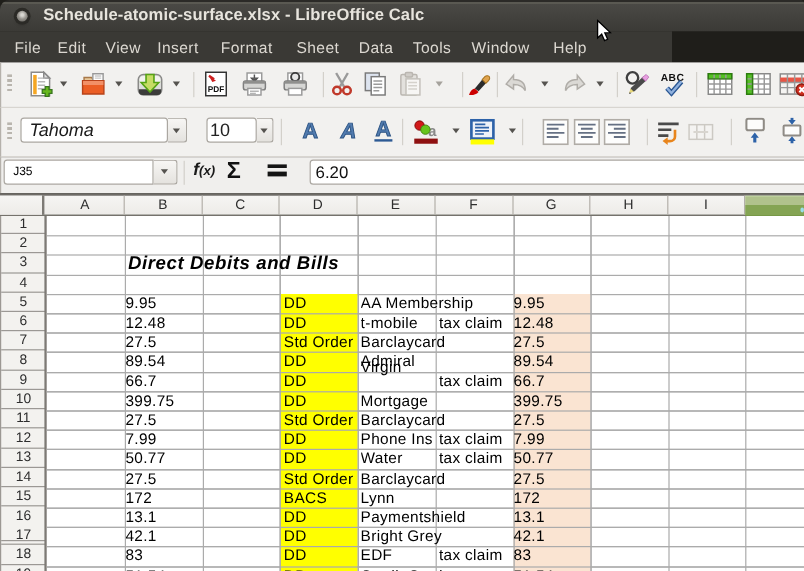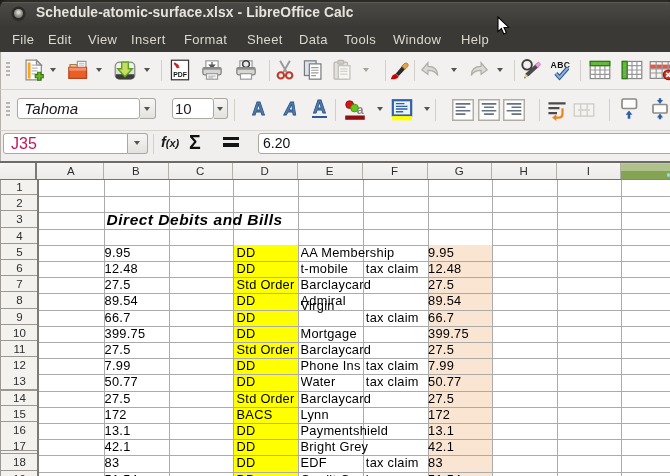--- a/index.html
+++ b/index.html
@@ -12,21 +12,21 @@
 #titlebar { position:absolute; left:0; top:0; width:670px; height:26px;
   background:linear-gradient(#2b2a27 0 2px, #5a5952 2px 3px, #4a4945 3px, #3b3a36);
   border-radius:8px 3px 0 0; }
 #titletext { position:absolute; left:36px; top:4.5px; font-size:13.8px; font-weight:bold; letter-spacing:0.38px;
   color:#e7e4dd; letter-spacing:0.1px; }
 #winbtn { position:absolute; left:14px; top:9px; width:9px; height:9px; border-radius:50%;
   background:radial-gradient(circle at 50% 38%, #d8d6d1 0 14%, #96938d 48%, #615f59 100%);
   box-shadow:0 0 0 2.5px #2b2a26, 0 2px 3px rgba(0,0,0,0.5); }
 
 
-#menubar { position:absolute; left:0; top:26px; width:670px; height:26px; background:#3a3935; }
+#menubar { position:absolute; left:0; top:26px; width:560px; height:26px; background:#3a3935; }
 #menubar span { position:absolute; top:5.5px; font-size:13px; letter-spacing:0.35px; color:#dcd8d1; }
 
 
 #tb1 { position:absolute; left:0; top:52px; width:670px; height:38px; background:#f2f1ef;
   border-bottom:1px solid #d8d5d0; border-left:1px solid #b5b1ab; }
 #tb2 { position:absolute; left:0; top:90px; width:670px; height:41px; background:#f2f1ef;
   border-bottom:1px solid #d8d5d0; border-left:1px solid #b5b1ab; }
 #fbar { position:absolute; left:0; top:131px; width:670px; height:30px; background:#f0efed;
   border-left:1px solid #b5b1ab; }
 .grip { position:absolute; width:4px; background:repeating-linear-gradient(#b9b5ae 0 2px, #f2f1ef 2px 4px); }
@@ -292,21 +292,21 @@
     <svg class="abs icon2" style="left:649.5px; top:8px !important;" width="22" height="22" viewBox="0 0 22 22">
       <rect x="2" y="6.5" width="14" height="8.5" rx="1" fill="#fcfcfb" stroke="#8f8b85" stroke-width="1.7"></rect>
       <path d="M9 6 l3.1-3.9 h-1.9 v-1.9 h-2.4 v1.9 h-1.9 z" fill="#2d62a8"></path>
       <path d="M9 15.5 l3.1 3.9 h-1.9 v1.9 h-2.4 v-1.9 h-1.9 z" fill="#2d62a8"></path>
     </svg>
   </div>
   <div id="fbar">
     <div class="field" style="left:2px; top:2px; width:125px; height:21px; border-radius:3px 0 0 3px;"></div>
     <div class="cbtn" style="left:127px; top:2px; width:20px; height:21px;"></div>
     <div class="ddarr" style="left:133px; top:10px;"></div>
-    <div style="position:absolute; left:10px; top:2px; font-size:16px; line-height:21px; color:#be185d;">J35</div>
+    <div style="position:absolute; left:10px; top:2px; font-size:10px; line-height:21px; color:#000000;">J35</div>
     <div class="vsep" style="left:152px; top:3px; height:20px;"></div>
     <div style="position:absolute; left:160px; top:3px; font-size:14.5px; font-style:italic; font-weight:bold; color:#1a1a1a;">f<span style="font-size:11px;">(x)</span></div>
     <div style="position:absolute; left:188px; top:0px; font-size:19.5px; font-weight:bold; color:#111;">Σ</div>
     <div style="position:absolute; left:221.5px; top:5.9px; width:16.5px; height:3.4px; background:#141414;"></div>
       <div style="position:absolute; left:221.5px; top:12.2px; width:16.5px; height:3.4px; background:#141414;"></div>
     <div class="field" style="left:256.5px; top:2px; width:420px; height:21px;"></div>
     <div style="position:absolute; left:262px; top:2px; font-size:14px; line-height:21px; color:#111;">6.20</div>
   </div>
 
   <div id="sheettop"></div>
@@ -329,21 +329,21 @@
       <div class="rh" style="top: 16.2px; height: 15.2px; line-height: 15.2px;">2</div>
       <div class="rh" style="top: 32.4px; height: 15.2px; line-height: 15.2px;">3</div>
       <div class="rh" style="top: 48.6px; height: 15.2px; line-height: 15.2px;">4</div>
       <div class="rh" style="top: 64.8px; height: 15.2px; line-height: 15.2px;">5</div>
       <div class="rh" style="top: 81px; height: 15.2px; line-height: 15.2px;">6</div>
       <div class="rh" style="top: 97.2px; height: 15.2px; line-height: 15.2px;">7</div>
       <div class="rh" style="top: 113.4px; height: 15.2px; line-height: 15.2px;">8</div>
       <div class="rh" style="top: 129.6px; height: 15.2px; line-height: 15.2px;">9</div>
       <div class="rh" style="top: 145.8px; height: 15.2px; line-height: 15.2px;">10</div>
       <div class="rh" style="top: 162px; height: 15.2px; line-height: 15.2px;">11</div>
-      <div class="rh" style="top: 178.2px; height: 33px; line-height: 15.2px;">12</div>
+      <div class="rh" style="top: 178.2px; height: 16px; line-height: 15.2px;">12</div>
       <div class="rh" style="top: 194.4px; height: 15.2px; line-height: 15.2px;">13</div>
       <div class="rh" style="top: 210.6px; height: 15.2px; line-height: 15.2px;">14</div>
       <div class="rh" style="top: 226.8px; height: 15.2px; line-height: 15.2px;">15</div>
       <div class="rh" style="top: 243px; height: 28px; line-height: 15.2px;">16</div>
       <div class="rh" style="top: 259.2px; height: 15.2px; line-height: 15.2px;">17</div>
       <div class="rh" style="top: 275.4px; height: 15.2px; line-height: 15.2px;">18</div>
       <div class="rh" style="top: 291.6px; height: 15.2px; line-height: 15.2px;">19</div>
     </div>
   <div id="rowheadborder"></div>
   <div id="grid">

